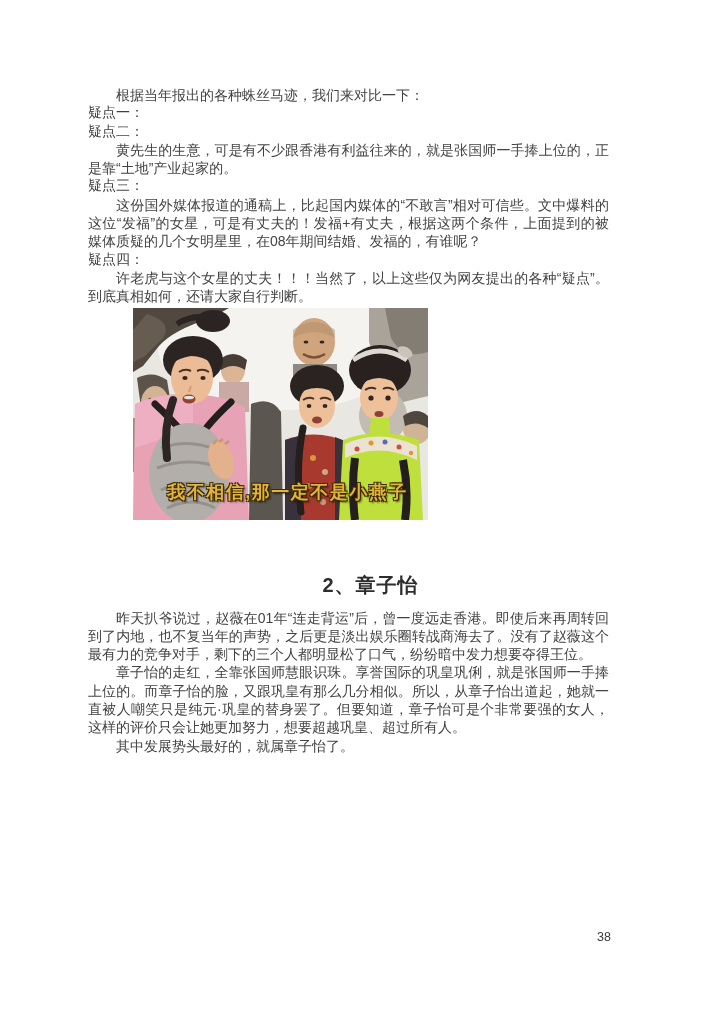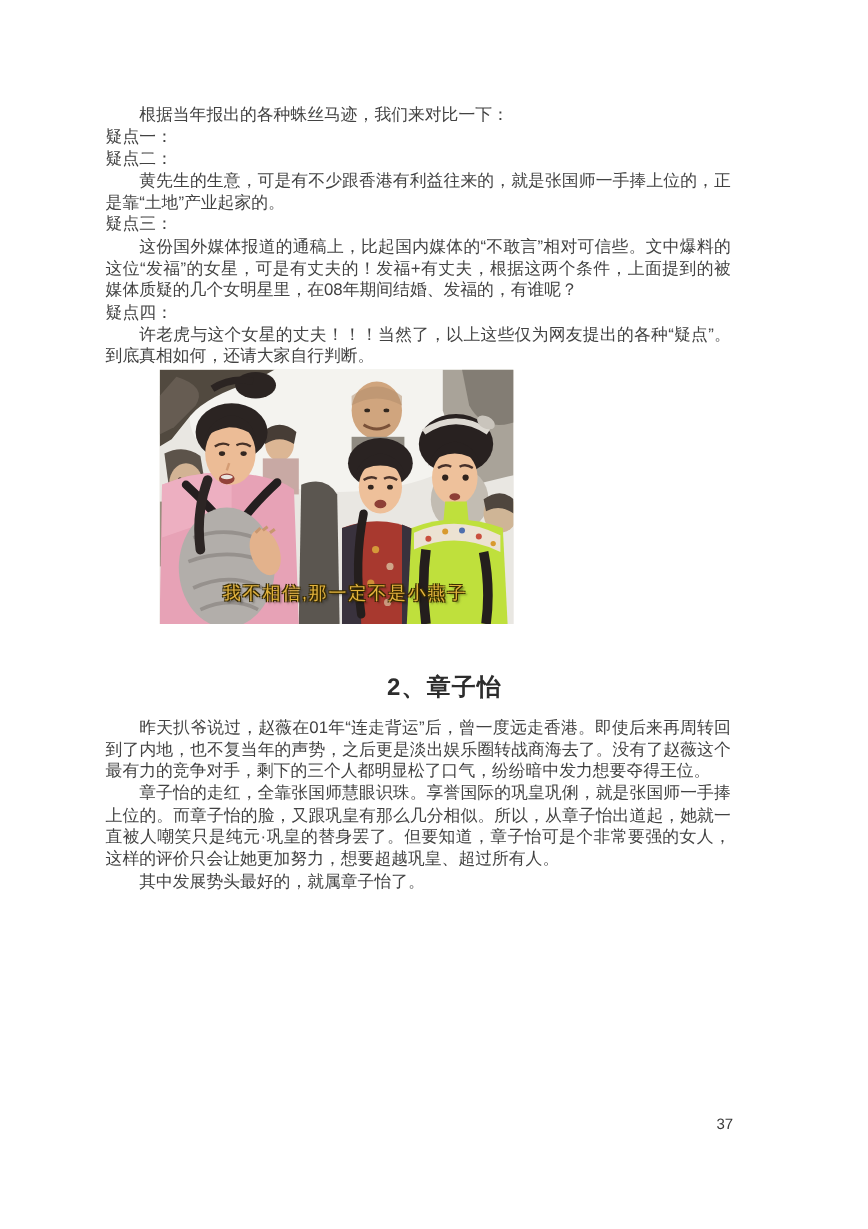--- a/index.html
+++ b/index.html
@@ -6,36 +6,36 @@
   .page {
     position:relative; width:723px; height:952px; margin:0 auto;
     background:#ffffff; overflow:hidden;
     font-family:"Liberation Sans","DejaVu Sans",sans-serif;
     color:#424242;
     border-radius:32px;
   }
   .article-body { position:absolute; left:88px; top:86px; width:521px; }
   .article-body p { margin:0; font-size:14px; line-height:18.3px; text-align:justify; color:#424242; }
   .p-indent { text-indent:2em; }
-  .p-label  { text-indent:0; }
+  .p-label  { text-indent:0;font-family:Liberation Mono, monospace; }
   figure.photo {
     position:relative; width:295px; height:212px;
     margin:2px 0 0 45px; padding:0; background:#e9e7e2; overflow:hidden;
   }
   figure.photo svg { display:block; }
   .photo-subtitle {
     position:absolute; left:14px; right:0; bottom:16px;
-    text-align:center; font-size:15px; font-weight:normal; letter-spacing:1.5px;
+    text-align:center; font-size:18px; font-weight:bold; letter-spacing:1.5px;
     color:#e3b33c;
     text-shadow:-1px -1px 0 #3a2c00, 1px -1px 0 #3a2c00, -1px 1px 0 #3a2c00,
                  1px 1px 0 #3a2c00, 2px 2px 2px rgba(0,0,0,.55);
   }
   .section-heading {
     position:relative; left:22px;
-    margin:40px 0 11px 0; text-align:center;
+    margin:52px 0 11px 0; text-align:center;
     font-size:20px; line-height:26px; font-weight:bold; color:#2d2d2d; letter-spacing:1px;
   }
   .page-number {
     position:absolute; left:597px; top:930px;
     font-size:12.5px; color:#3a3a3a;
   }
 </style>
 </head>
 <body>
 
@@ -150,15 +150,15 @@
     </figure>
 
     <h2 class="section-heading">2、章子怡</h2>
 
     <p class="p-indent">昨天扒爷说过，赵薇在01年“连走背运”后，曾一度远走香港。即使后来再周转回到了内地，也不复当年的声势，之后更是淡出娱乐圈转战商海去了。没有了赵薇这个最有力的竞争对手，剩下的三个人都明显松了口气，纷纷暗中发力想要夺得王位。</p>
     <p class="p-indent">章子怡的走红，全靠张国师慧眼识珠。享誉国际的巩皇巩俐，就是张国师一手捧上位的。而章子怡的脸，又跟巩皇有那么几分相似。所以，从章子怡出道起，她就一直被人嘲笑只是纯元·巩皇的替身罢了。但要知道，章子怡可是个非常要强的女人，这样的评价只会让她更加努力，想要超越巩皇、超过所有人。</p>
     <p class="p-indent">其中发展势头最好的，就属章子怡了。</p>
 
   </div>
 
-  <div class="page-number">37</div>
+  <div class="page-number">38</div>
 
 </div>
 
 </body></html>

